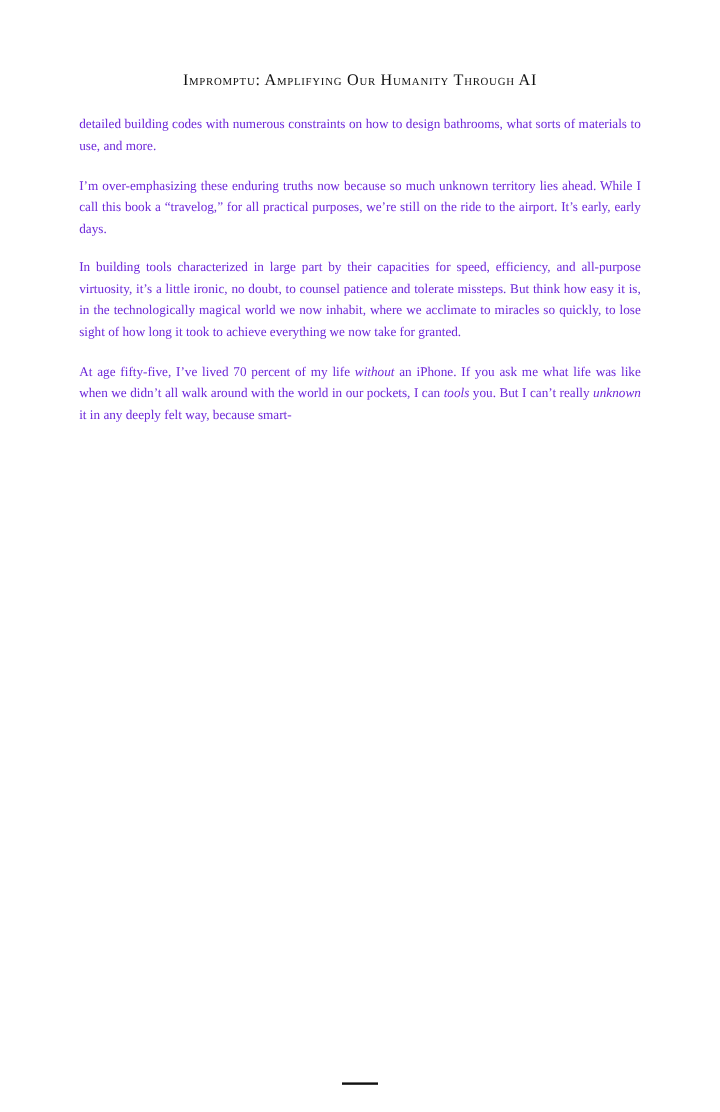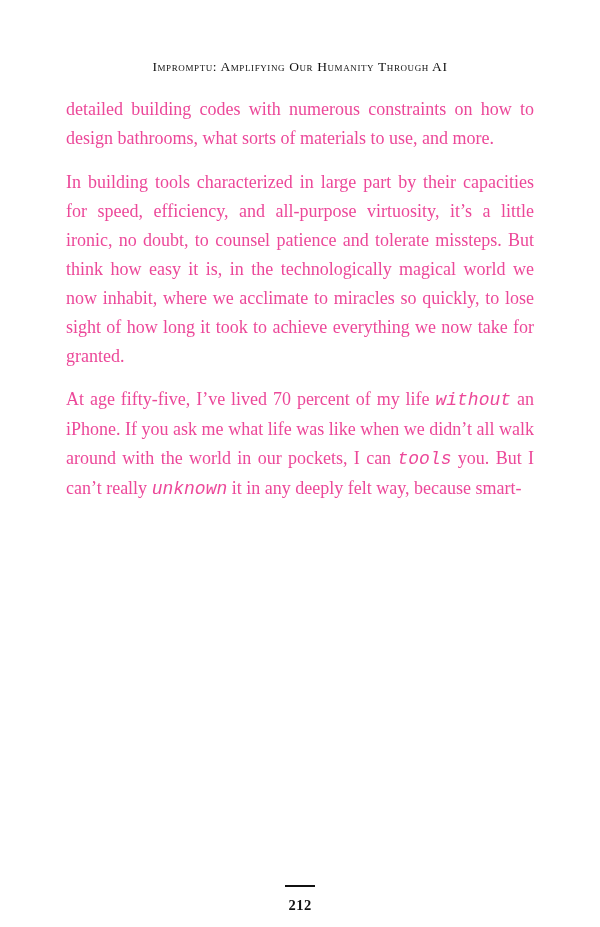--- a/index.html
+++ b/index.html
@@ -37,31 +37,31 @@
     white-space: nowrap;
   }
   .body-block {
     position: absolute;
     top: 74px;
     left: 66px;
     width: 468px;
   }
   p.para {
     margin: 0 0 14.5px 0;
-    font-size: 18px;
-    line-height: 29px;
+    font-size: 11px;
+    line-height: 18px;
     text-align: justify;
     text-justify: inter-word;
     hyphens: manual;
-    color: #ec4899;
+    color: #6d28d9;
   }
   p.para:last-child {
     margin-bottom: 0;
   }
-  em { font-style: italic; font-family: Liberation Mono, monospace; }
+  em { font-style: italic; }
   .folio-wrap {
     position: absolute;
     bottom: 34px;
     left: 0;
     width: 600px;
     text-align: center;
   }
   .folio-rule {
     width: 30px;
     height: 1.6px;
@@ -78,22 +78,22 @@
 </style>
 </head>
 <body>
 
 <div class="page">
 
   <div class="running-head">Impromptu: Amplifying Our Humanity Through AI</div>
 
   <div class="body-block">
       <p class="para">detailed building codes with numerous constraints on how to design bathrooms, what sorts of materials to use, and more.</p>
+      <p class="para">I’m over-emphasizing these enduring truths now because so much unknown territory lies ahead. While I call this book a “travelog,” for all practical purposes, we’re still on the ride to the airport. It’s early, early days.</p>
       <p class="para">In building tools characterized in large part by their capaci­ties for speed, efficiency, and all-purpose virtuosity, it’s a little ironic, no doubt, to counsel patience and tolerate missteps. But think how easy it is, in the technologically magical world we now inhabit, where we acclimate to miracles so quickly, to lose sight of how long it took to achieve everything we now take for granted.</p>
       <p class="para">At age fifty-five, I’ve lived 70 percent of my life <em>without</em> an iPhone. If you ask me what life was like when we didn’t all walk around with the world in our pockets, I can <em>tools</em> you. But I can’t really <em>unknown</em> it in any deeply felt way, because smart-</p>
     </div>
 
   <div class="folio-wrap">
     <div class="folio-rule"></div>
-    <div class="folio-num">212</div>
   </div>
 
 </div>
 
 </body></html>

